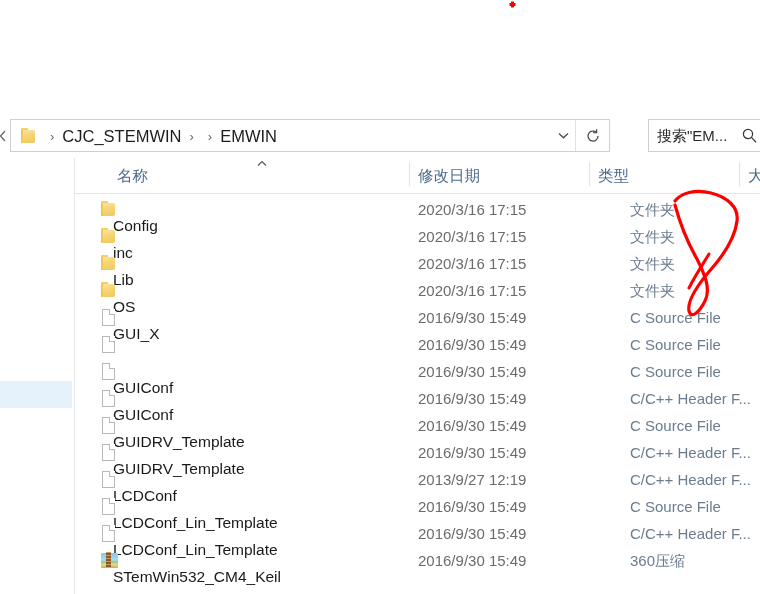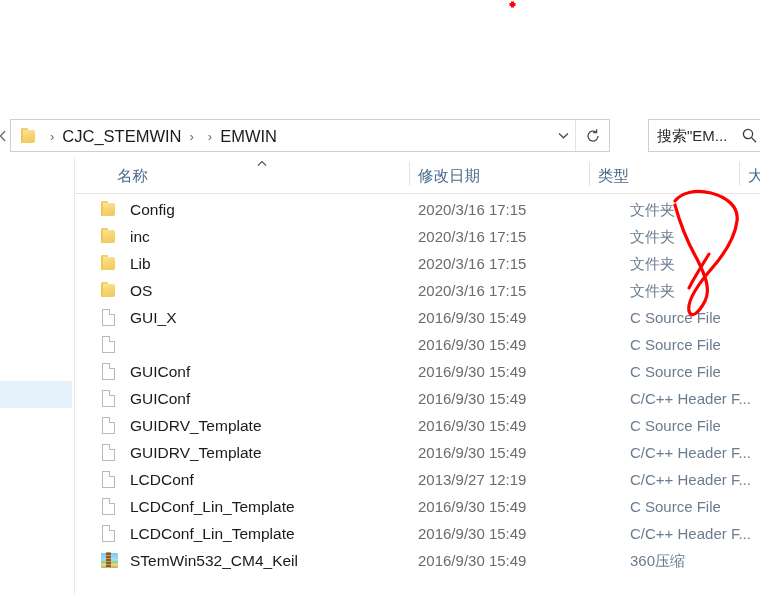--- a/index.html
+++ b/index.html
@@ -231,21 +231,21 @@
     white-space: nowrap;
     margin-left: 32px;
   }
   .row-icon {
     position: absolute;
     left: 25px;
     top: 5px;
     width: 18px;
     height: 17px;
   }
-  .cell-name.with-icon { left: 55px; }
+  .cell-name.with-icon { left: 38px; margin-top: 16px; }
 
   
   .ico-folder-body {
     position: absolute;
     left: 1px; top: 2px;
     width: 14px; height: 13px;
     background: linear-gradient(160deg, #fbe7a4 0%, #f6d574 45%, #efc95e 100%);
     border-radius: 1px 2px 2px 1px;
   }
   .ico-folder-tab {

